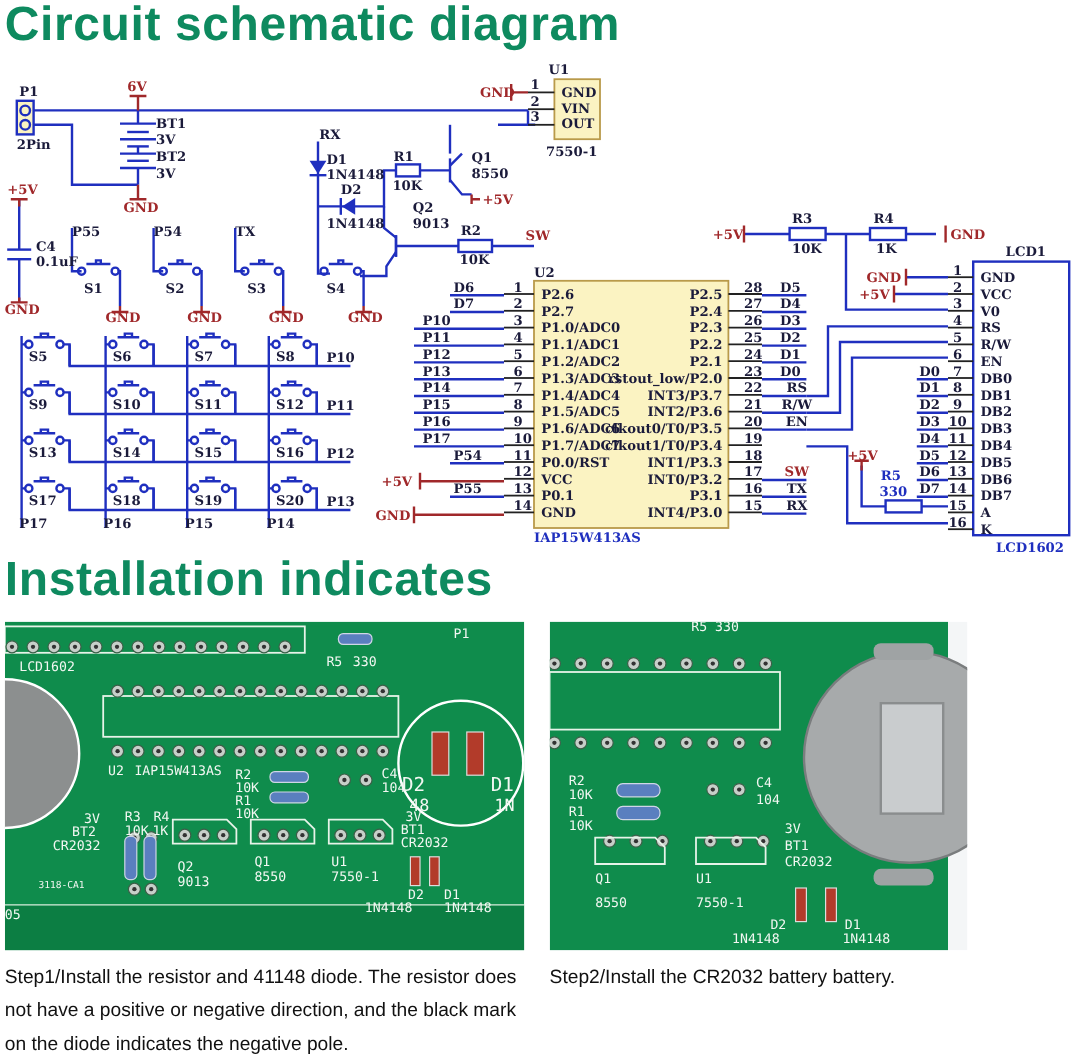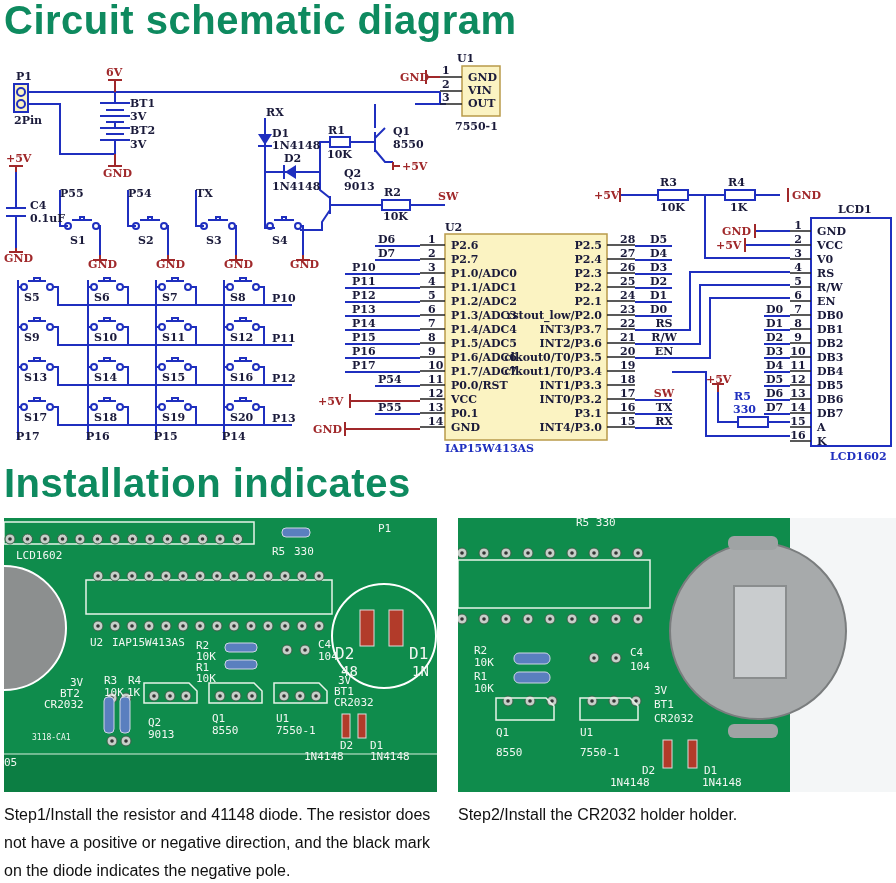--- a/index.html
+++ b/index.html
@@ -3,21 +3,21 @@
 <meta charset="utf-8">
 <style>
   html,body{margin:0;padding:0;background:#fff;}
   body{width:896px;height:883px;position:relative;overflow:hidden;font-family:"DejaVu Serif",serif;}
   .title{position:absolute;left:4px;font-family:"Liberation Sans",sans-serif;font-weight:bold;color:#0e8a5f;font-size:40px;letter-spacing:0.5px;line-height:1;}
   #title1{top:0px;text-align:center;}
   #title2{top:463px;}
   svg text{font-family:"DejaVu Serif",serif;}
   .photo{position:absolute;top:518px;height:274px;overflow:hidden;}
   #photo1{left:4px;width:433px;}
-  #photo2{left:458px;width:438px;}
+  #photo2{left:458px;width:348px;}
   .caption{position:absolute;font-family:"Liberation Sans",sans-serif;font-size:16px;color:#111;line-height:28px;}
   #cap1{left:4px;top:801px;width:445px;}
   #cap2{left:458px;top:801px;width:420px;}
   .silk{font-family:"DejaVu Sans Mono",monospace;fill:#f2f7f2;}
 </style>
 </head>
 <body>
 
 <div id="title1" class="title">Circuit schematic diagram</div>
 <div id="title2" class="title">Installation indicates</div>
@@ -782,13 +782,13 @@
         <text x="122" y="238" class="silk" font-size="11">7550-1</text>
         <text x="184" y="256" class="silk" font-size="11">D2</text>
         <text x="246" y="256" class="silk" font-size="11">D1</text>
         <text x="152" y="268" class="silk" font-size="11">1N4148</text>
         <text x="244" y="268" class="silk" font-size="11">1N4148</text>
       </g>
   </svg>
 </div>
 
 <div id="cap1" class="caption">Step1/Install the resistor and 41148 diode. The resistor does not have a positive or negative direction, and the black mark on the diode indicates the negative pole.</div>
-<div id="cap2" class="caption">Step2/Install the CR2032 holder holder.</div>
+<div id="cap2" class="caption">Step2/Install the CR2032 battery battery.</div>
 
 </body></html>

